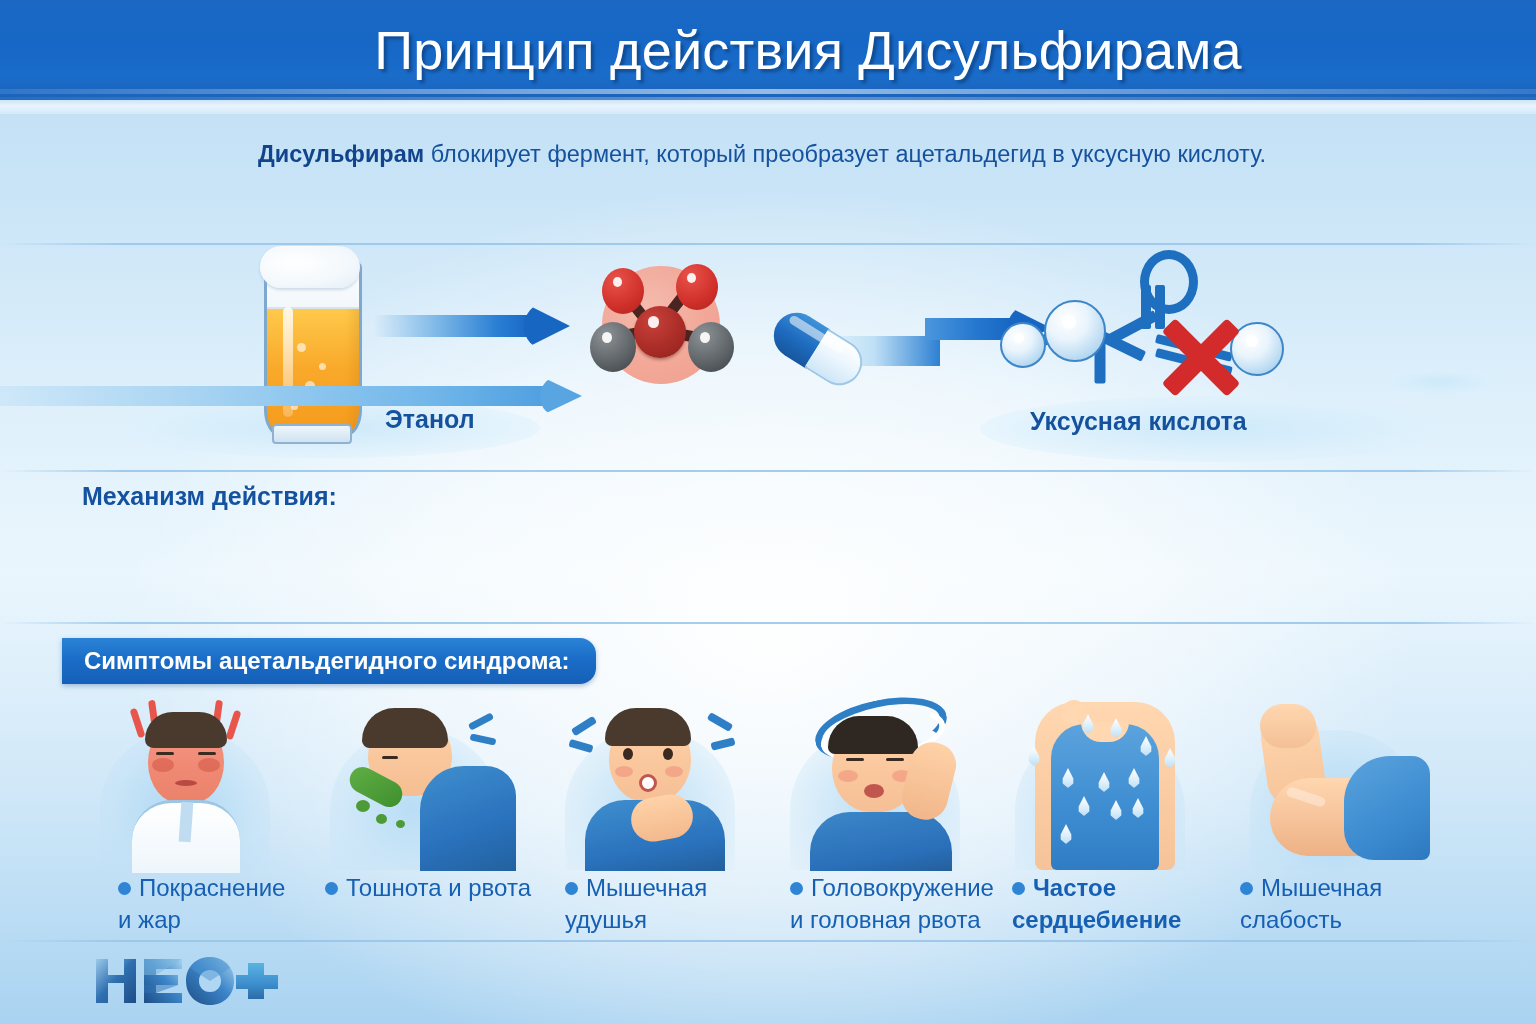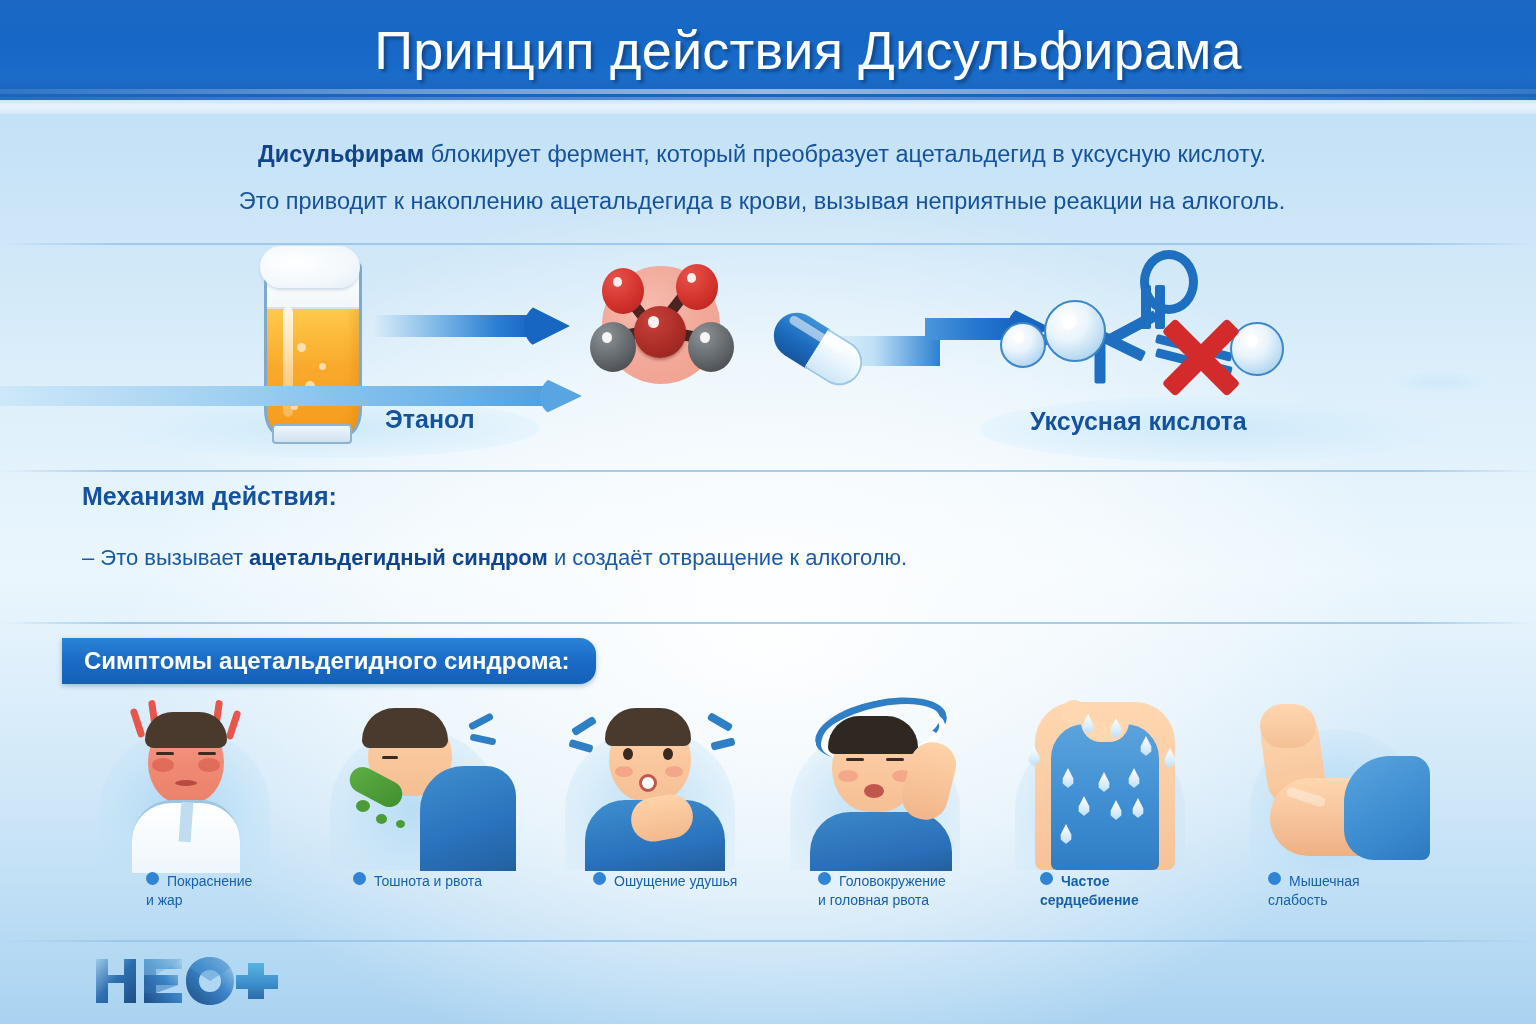--- a/index.html
+++ b/index.html
@@ -212,21 +212,21 @@
   .squig{position:absolute;width:7px;height:30px;border-radius:4px;background:#e8554a;}
   .speedline{position:absolute;background:#2f7fc7;border-radius:3px;}
   .drop{
     position:absolute;width:14px;height:20px;
     background:linear-gradient(180deg,#ffffff 0%,#dceefb 60%,#bcdef5 100%);
     border-radius:50% 50% 50% 50%/62% 62% 38% 38%;
     clip-path:polygon(50% 0%, 88% 52%, 88% 78%, 50% 100%, 12% 78%, 12% 52%);
     box-shadow:0 1px 1px rgba(120,170,205,.5);
   }
   .sym-labels{position:absolute;left:0;top:872px;width:1536px;height:80px;}
-  .sym-lab{position:absolute;top:0;font-size:14px;color:#1660b4;line-height:1.34;margin-left:28px;}
+  .sym-lab{position:absolute;top:0;font-size:24px;color:#1660b4;line-height:1.34;}
   .sym-lab .bullet{
     display:inline-block;width:13px;height:13px;border-radius:50%;
     background:#2f84d4;margin-right:8px;vertical-align:1px;
   }
   .sym-lab.bold{font-weight:bold;}
   .hr.bot{top:940px;}
   
   .logo{position:absolute;left:92px;top:952px;height:56px;display:flex;align-items:center;}
   .logo svg{display:block;}
 </style>
@@ -236,21 +236,20 @@
 <div class="poster">
 
   <div class="header">
     <div class="hdr-stripe s1"></div>
     <div class="hdr-stripe s2"></div>
     <div class="title">Принцип действия Дисульфирама</div>
   </div>
 
   <div class="intro">
     <p><b>Дисульфирам</b><span> блокирует фермент, который преобразует ацетальдегид в уксусную кислоту.</span></p>
-    <p>Это приводит к накоплению ацетальдегида в крови, вызывая неприятные реакции на алкоголь.</p>
   </div>
 
   <div class="hr top"></div>
 
   <div class="diagram">
 
     <div class="puddle p1"></div>
     <div class="puddle p2"></div>
     <div class="puddle p3"></div>
 
@@ -338,21 +337,20 @@
     </div>
   </div>
 
   <div class="lbl-ethanol">Этанол</div>
   <div class="lbl-acid">Уксусная кислота</div>
 
   <div class="hr mid"></div>
 
   <div class="mech">
     <h2>Механизм действия:</h2>
-    <div class="li"><span>– Это вызывает </span><b>ацетальдегидный синдром</b><span> и создаёт отвращение к алкоголю.</span></div>
   </div>
 
   <div class="hr mid2"></div>
 
   <div class="sym-banner">Симптомы ацетальдегидного синдрома:</div>
 
   <div class="sym-row">
 
     <div class="sym-cell" style="left:90px;">
       <div class="blobbg"></div>
@@ -460,21 +458,21 @@
   </div>
 
   <div class="sym-labels">
     <div class="sym-lab" style="left:118px;width:190px;">
       <span class="bullet"></span><span>Покраснение</span><br><span>и жар</span>
     </div>
     <div class="sym-lab" style="left:325px;width:210px;">
       <span class="bullet"></span><span>Тошнота и рвота</span>
     </div>
     <div class="sym-lab" style="left:565px;width:220px;">
-      <span class="bullet"></span><span>Ошущение удушья</span>
+      <span class="bullet"></span><span>Мышечная удушья</span>
     </div>
     <div class="sym-lab" style="left:790px;width:215px;">
       <span class="bullet"></span><span>Головокружение</span><br><span>и головная рвота</span>
     </div>
     <div class="sym-lab bold" style="left:1012px;width:210px;">
       <span class="bullet"></span><span>Частое</span><br><span>сердцебиение</span>
     </div>
     <div class="sym-lab" style="left:1240px;width:190px;">
       <span class="bullet"></span><span>Мышечная</span><br><span>слабость</span>
     </div>

